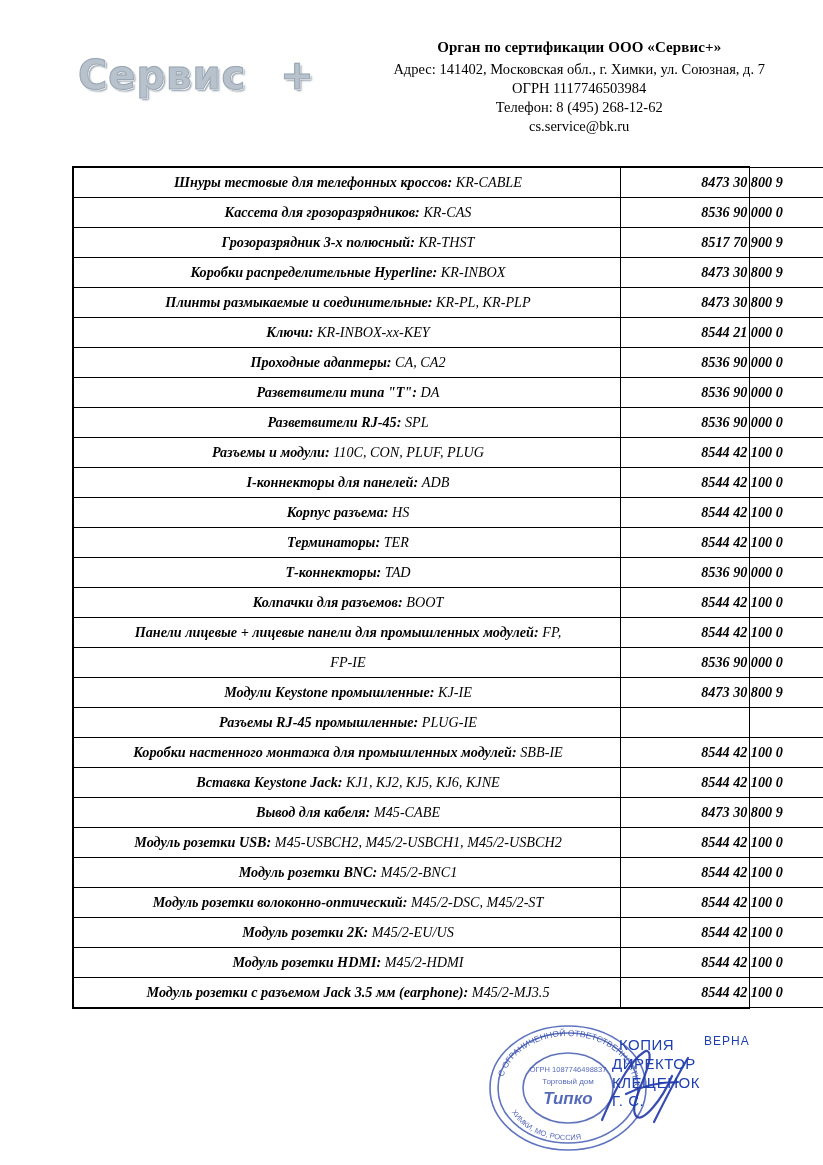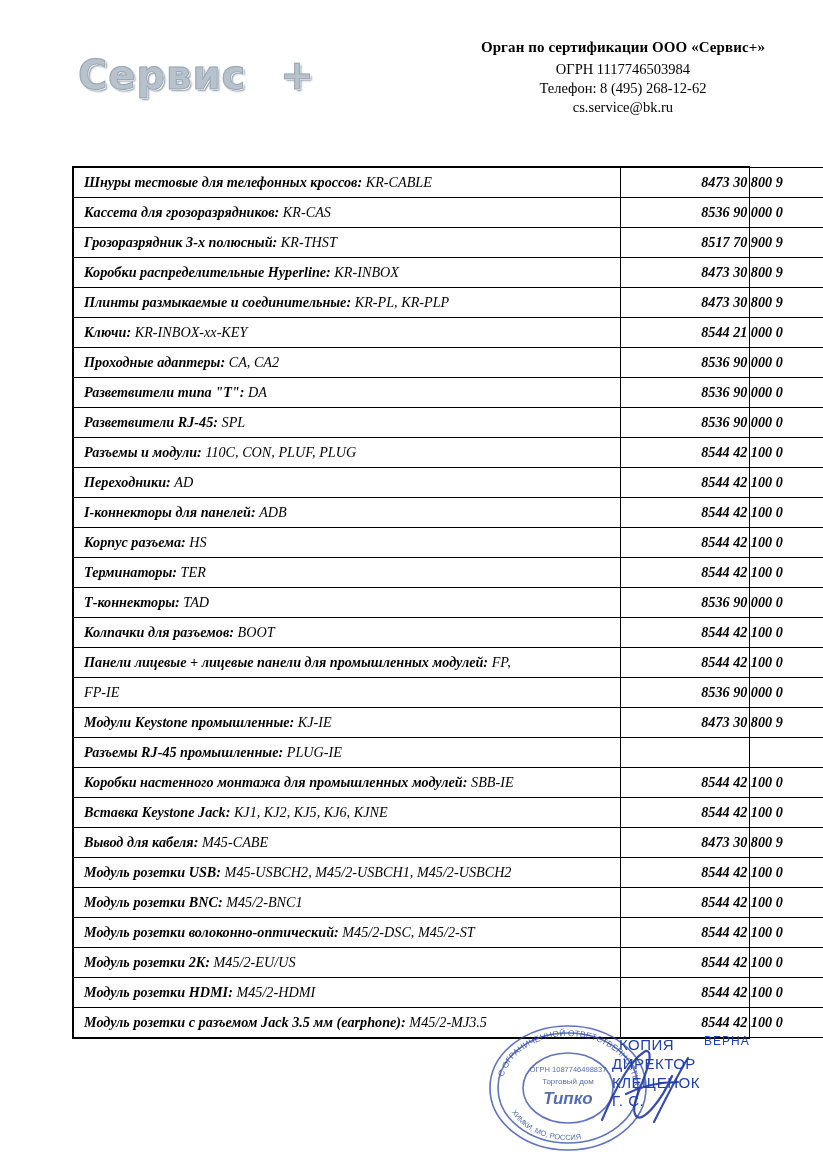--- a/index.html
+++ b/index.html
@@ -88,20 +88,21 @@
     font-size: 14.2px;
     vertical-align: middle;
     height: 19px;
   }
   td.name {
     width: 528px;
     font-weight: bold;
     font-style: italic;
     white-space: normal;
     line-height: 1.25;
+    text-align: center;
   }
   td.name .model {
     font-weight: normal;
     font-style: italic;
   }
   td.code {
     width: 148px;
     text-align: center;
     font-weight: bold;
     font-style: italic;
@@ -155,20 +156,21 @@
 <body>
 
 <div class="page">
 
   <div class="header">
     <div class="logo">
       <span>Сервис</span><span class="plus">+</span>
     </div>
     <div class="org-block">
       <div class="org-title org-line">Орган по сертификации ООО «Сервис+»</div>
+      <div class="org-line">Адрес: 141402, Московская обл., г. Химки, ул. Союзная, д. 7</div>
       <div class="org-line">ОГРН 1117746503984</div>
       <div class="org-line">Телефон: 8 (495) 268-12-62</div>
       <div class="org-line">cs.service@bk.ru</div>
     </div>
   </div>
 
   <div class="table-wrap">
     <table>
       <tbody id="table-body">
           <tr>
@@ -202,24 +204,20 @@
           <tr>
             <td class="name"><span>Разветвители типа "Т":</span> <span class="model">DA</span></td>
             <td class="code">8536 90 000 0</td>
           </tr>
           <tr>
             <td class="name"><span>Разветвители RJ-45:</span> <span class="model">SPL</span></td>
             <td class="code">8536 90 000 0</td>
           </tr>
           <tr>
             <td class="name"><span>Разъемы и модули:</span> <span class="model">110C, CON, PLUF, PLUG</span></td>
-            <td class="code">8544 42 100 0</td>
-          </tr>
-          <tr>
-            <td class="name"><span>Переходники:</span> <span class="model">AD</span></td>
             <td class="code">8544 42 100 0</td>
           </tr>
           <tr>
             <td class="name"><span>I-коннекторы для панелей:</span> <span class="model">ADB</span></td>
             <td class="code">8544 42 100 0</td>
           </tr>
           <tr>
             <td class="name"><span>Корпус разъема:</span> <span class="model">HS</span></td>
             <td class="code">8544 42 100 0</td>
           </tr>

